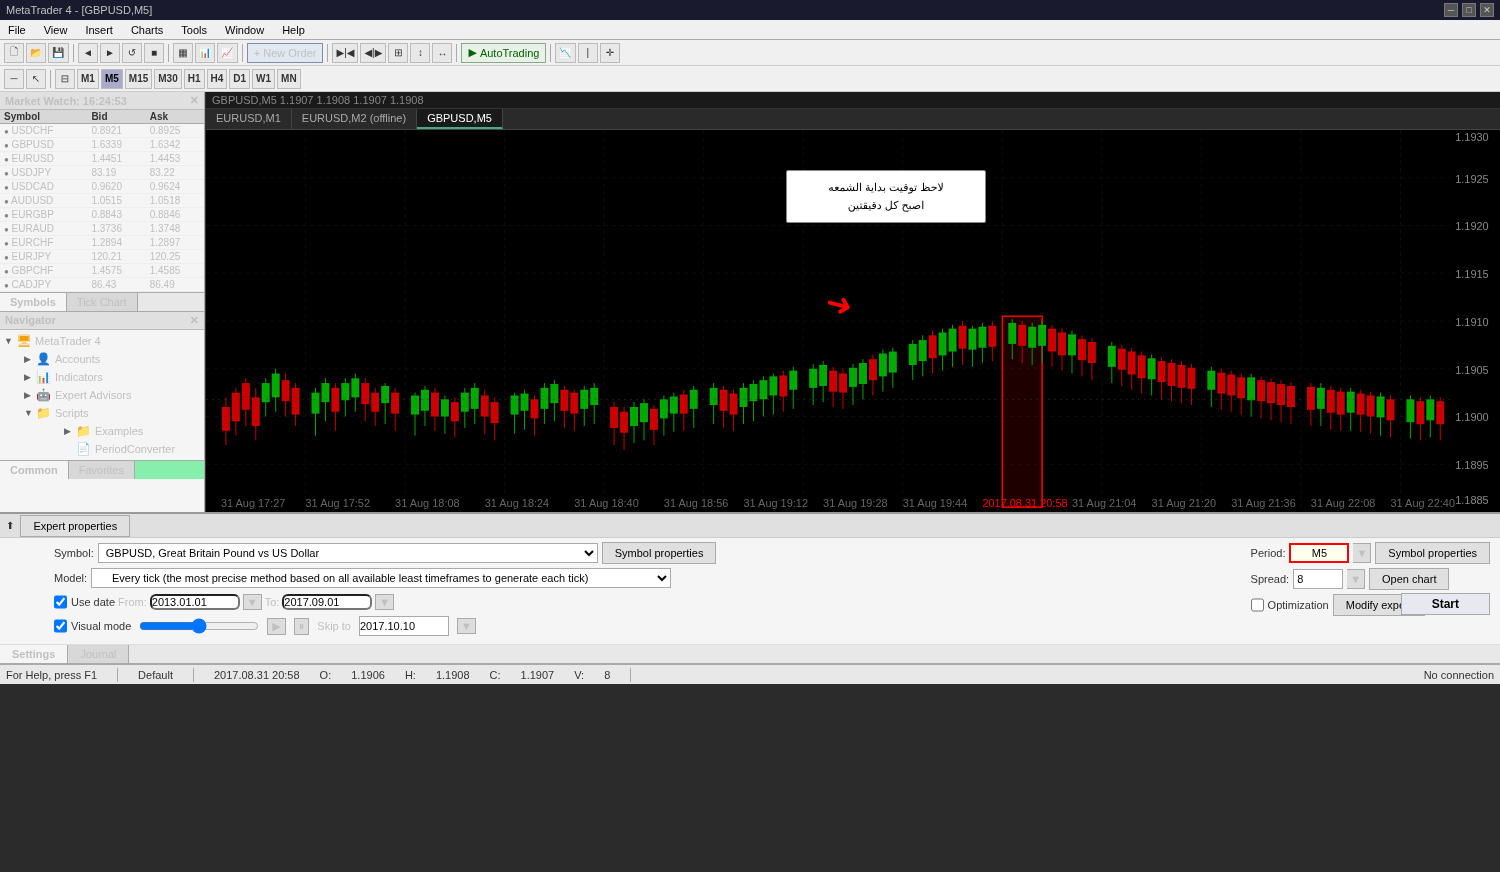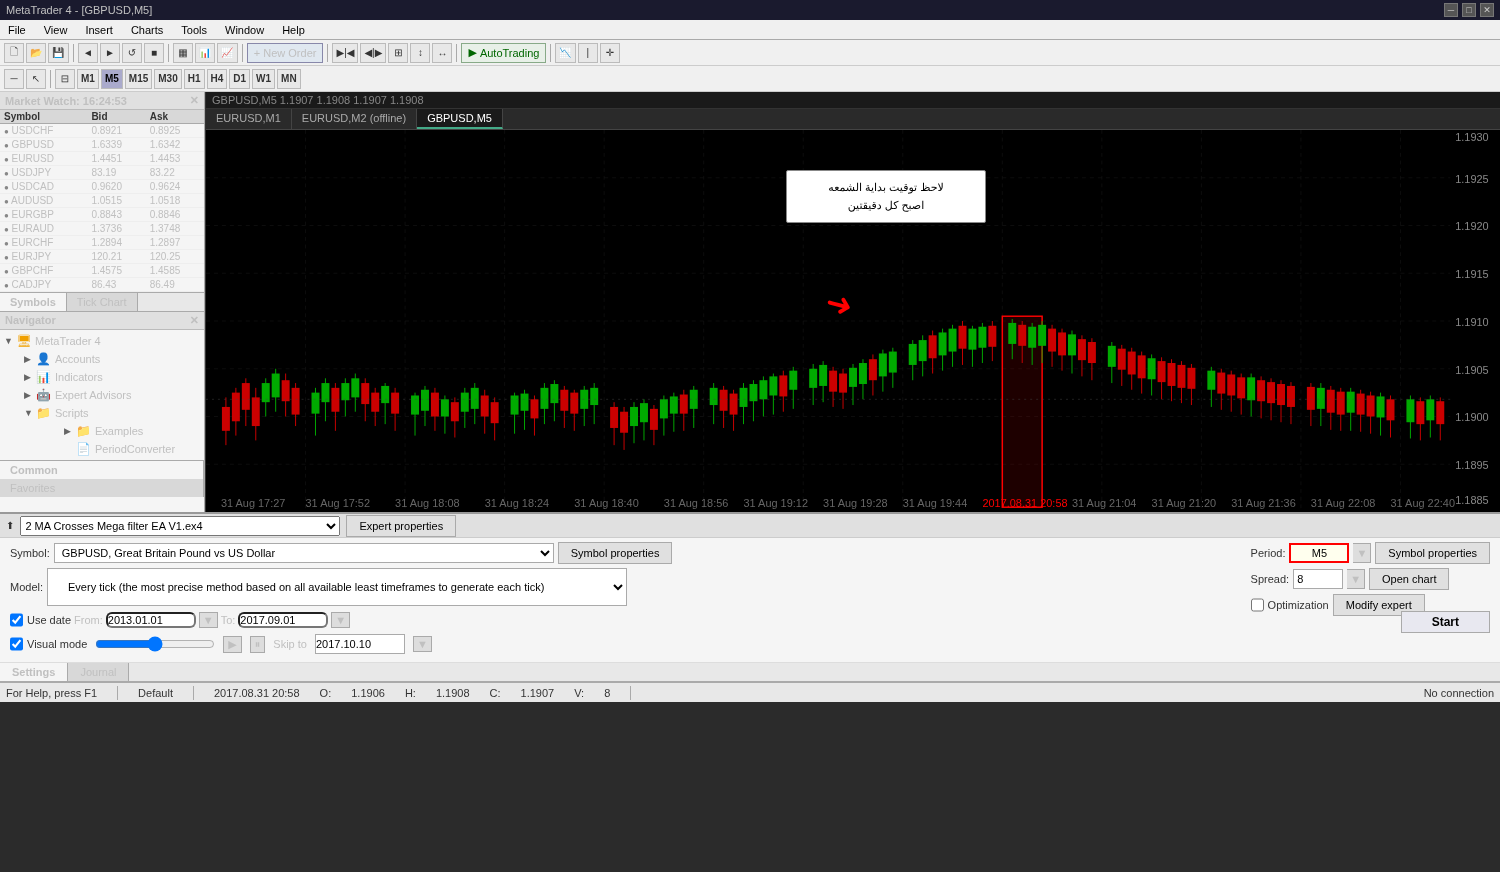--- a/index.html
+++ b/index.html
@@ -47,21 +47,21 @@
     .nav-tree { padding: 2px 0; }
     .nav-item { display: flex; align-items: center; padding: 1px 4px; cursor: pointer; font-size: 11px; }
     .nav-item .nav-icon { width: 16px; height: 16px; margin-right: 3px; display: inline-flex; align-items: center; justify-content: center; }
     .nav-item .expand-arrow { width: 12px; color: #666; font-size: 9px; }
     .nav-child { margin-left: 20px; }
     .folder-icon { color: #f0a000; font-size: 12px; }
     .script-icon { color: #a0a0f0; font-size: 12px; }
     .account-icon { color: #4488cc; font-size: 12px; }
 
     
-    #nav-tabs { display: flex; border-top: 1px solid #aaa; background: #86efac; flex-direction: column; }
+    #nav-tabs { display: flex; border-top: 1px solid #aaa; background: #86efac; }
     #nav-tabs .tab { padding: 3px 10px; font-size: 11px; cursor: pointer; border-right: 1px solid #aaa; background: #d8d8d8; }
     #nav-tabs .tab.active { background: #f5f5f5; font-weight: bold; }
 
     
     #chart-area { flex: 1 1 auto; background: #000; position: relative; overflow: hidden; border-left: 1px solid #333; }
     #chart-header { background: #1a1a1a; color: #888; padding: 2px 6px; font-size: 10px; display: flex; gap: 8px; border-bottom: 1px solid #333; }
 
     
     #chart-tabs { display: flex; background: #2a2a2a; border-bottom: 1px solid #444; }
     .chart-tab { padding: 3px 10px; font-size: 11px; cursor: pointer; color: #aaa; border-right: 1px solid #444; background: #2a2a2a; }
@@ -621,38 +621,35 @@
 
       
       <div style="position:absolute; top:155px; left:620px; color:red; font-size:32px; transform: rotate(15deg);">➜</div>
     </div>
   </div>
 </div>
 
 <div id="strategy-tester" style="position:relative;">
   <div id="st-toolbar">
     <span style="font-size:10px; writing-mode:horizontal-tb; color:#333;">⬆</span>
-    <select style="width:320px; height:20px; font-size:11px;">
-      <option value="2 MA Crosses Mega filter EA V1.ex4">2 MA Crosses Mega filter EA V1.ex4</option>
-    </select>
     <button class="st-btn">Expert properties</button>
   </div>
 
   <div id="st-form" style="display:flex; flex-wrap:wrap; align-items:flex-start; padding:4px 10px;">
-    <div style="flex:1; min-width:400px;">
+    <div style="flex:1; min-width:400px;margin-left:44px;">
       <div class="st-field" style="margin-bottom:4px;">
         <label>Symbol:</label>
         <select style="width:500px; height:20px; font-size:11px;">
           <option value="GBPUSD, Great Britain Pound vs US Dollar">GBPUSD, Great Britain Pound vs US Dollar</option>
         </select>
         <button class="st-btn">Symbol properties</button>
       </div>
       <div class="st-field" style="margin-bottom:4px;">
         <label>Model:</label>
-        <select style="width:580px; height:38px; font-size:11px;padding-left:16px;">
+        <select style="width:580px; height:20px; font-size:11px;padding-left:16px;">
           <option value="Every tick (the most precise method based on all available least timeframes to generate each tick)">Every tick (the most precise method based on all available least timeframes to generate each tick)</option>
         </select>
       </div>
       <div style="display:flex; align-items:center; gap:3px; margin-bottom:4px;">
         <div class="st-field">
           <input type="checkbox" class="st-checkbox" checked="" style="">
           <label>Use date</label>
         </div>
         <label>From:</label>
         <input type="text" class="st-date-input" value="2013.01.01" style="width: 90px;">

